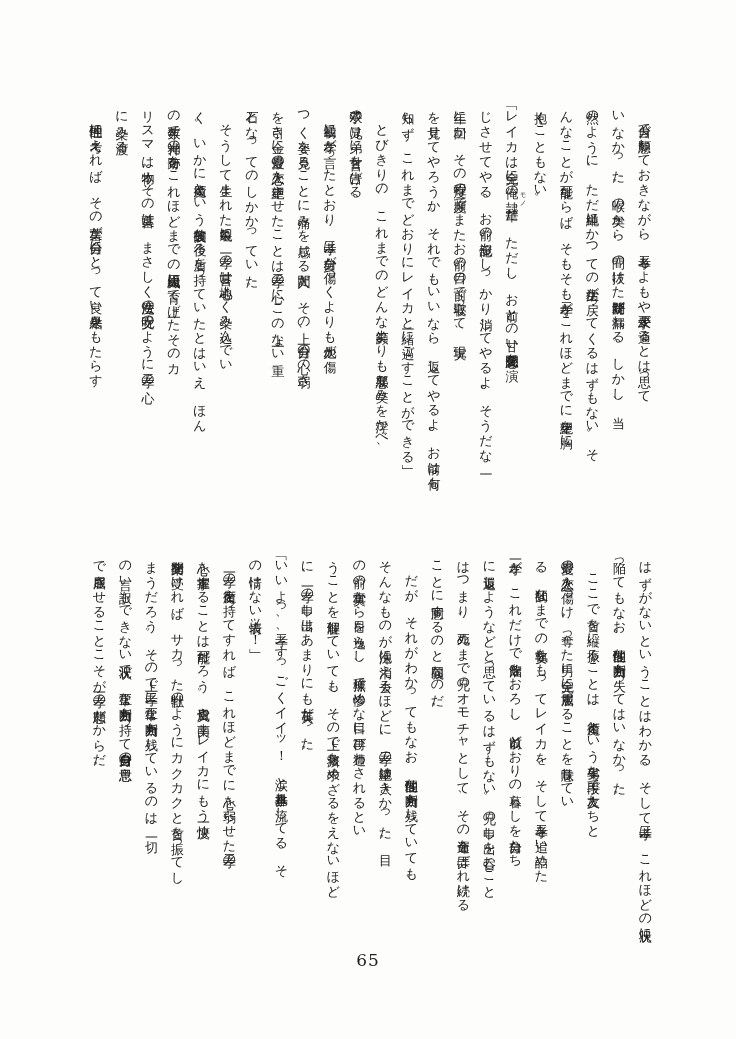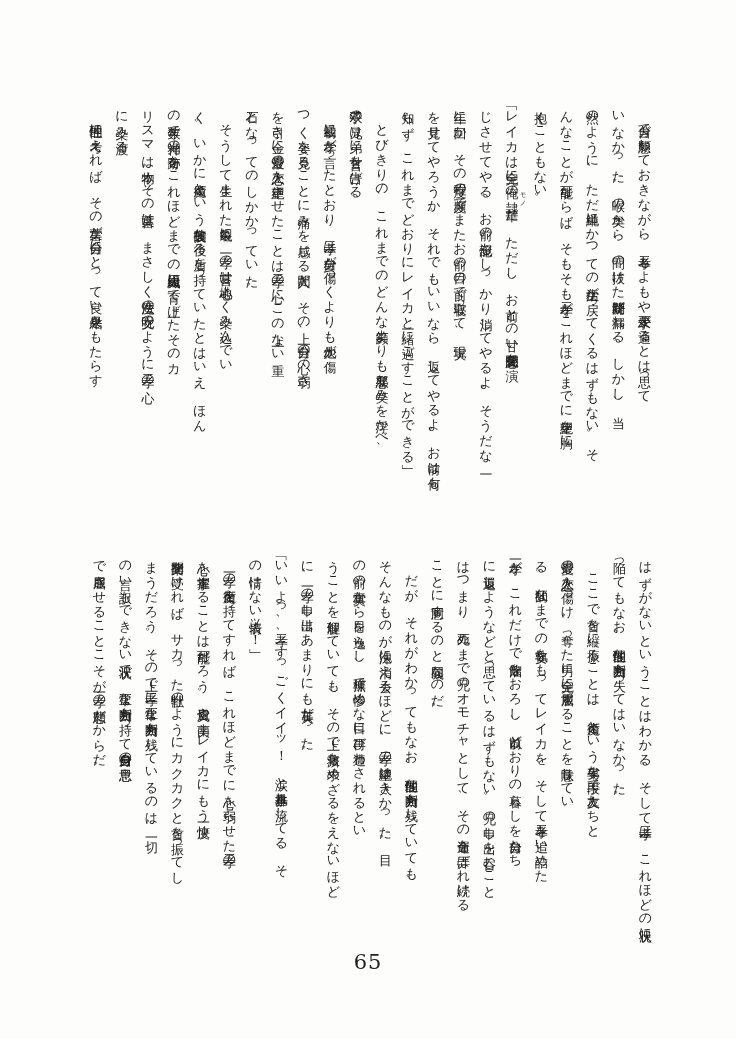--- a/index.html
+++ b/index.html
@@ -52,21 +52,21 @@
     font-size: 6.5px;
     letter-spacing: 0;
     color: #2a2a2a;
   }
   .page-number {
     position: absolute;
     top: 950px;
     left: 0;
     width: 736px;
     text-align: center;
-    font-size: 21px;
+    font-size: 17px;
     letter-spacing: 1px;
     color: #222;
   }
 </style>
 </head>
 <body>
 
 <div class="page">
 
   <section class="vblock vblock-upper">

